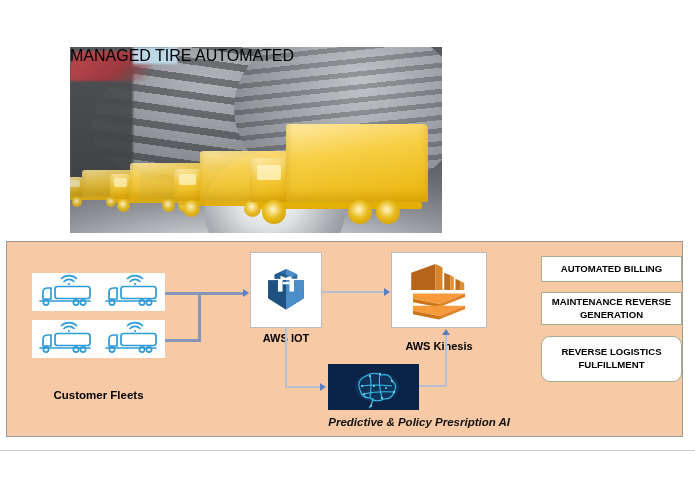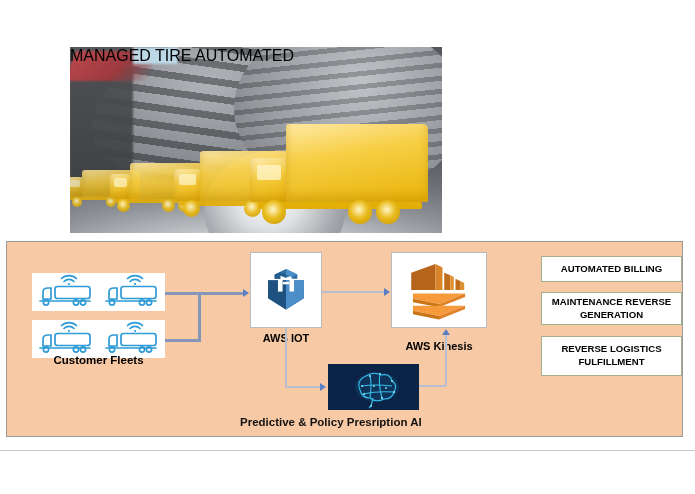--- a/index.html
+++ b/index.html
@@ -158,21 +158,21 @@
   .fleet-card {
     position: absolute;
     background: #ffffff;
   }
   #fleet-card-1 { left: 32px; top: 273px; width: 133px; height: 38px; }
   #fleet-card-2 { left: 32px; top: 320px; width: 133px; height: 38px; }
 
   .fleet-label {
     position: absolute;
     left: 32px;
-    top: 354px;
+    top: 389px;
     width: 133px;
     text-align: center;
     font-size: 11.5px;
     font-weight: bold;
     color: #000;
     font-family: "Liberation Sans", sans-serif;
   }
 
   
   .svc-box {
@@ -206,23 +206,24 @@
     width: 91px;
     height: 46px;
     background: #0b2347;
     overflow: hidden;
   }
   #ai-label {
     position: absolute;
     left: 240px;
     top: 416px;
     width: 270px;
-    text-align: left;
+    text-align: right;
     font-size: 11.5px;
     font-weight: bold;
+    font-style: italic;
     color: #111;
     font-family: "Liberation Sans", sans-serif;
   }
 
   
   .outcome {
     position: absolute;
     left: 529px;
     background: #ffffff;
     border: 1px solid #9fb08b;
@@ -234,21 +235,21 @@
     font-size: 9.6px;
     font-weight: bold;
     color: #000;
     line-height: 1.32;
     padding: 0 4px;
     font-family: "Liberation Sans", sans-serif;
     margin-left: 12px;
   }
   #outcome-0 { top: 256px; width: 141px; height: 26px; }
   #outcome-1 { top: 292px; width: 141px; height: 33px; }
-  #outcome-2 { top: 336px; width: 141px; height: 40px; }
+  #outcome-2 { top: 336px; width: 141px; height: 46px; border-radius: 9px; }
 
   
   .conn {
     position: absolute;
     background: #8497b8;
   }
   .conn.light { background: #b6bfd0; }
   .arrow {
     position: absolute;
     width: 0; height: 0;

